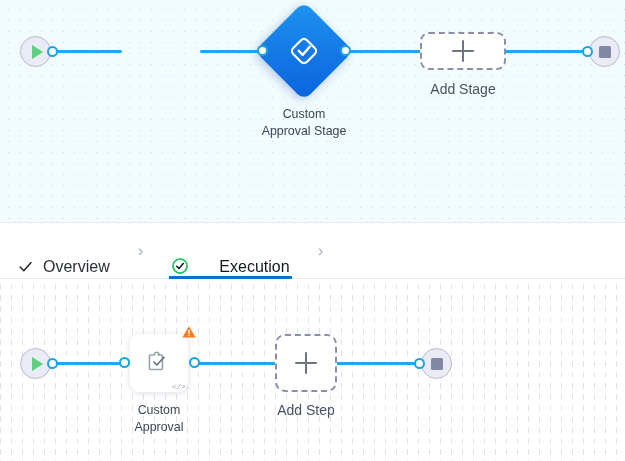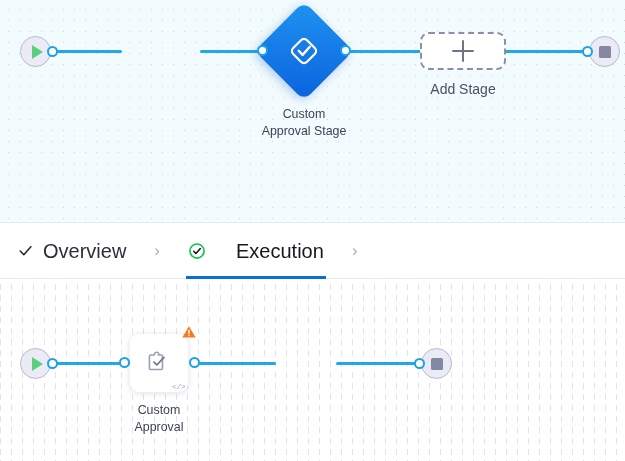--- a/index.html
+++ b/index.html
@@ -63,25 +63,25 @@
     width: 625px; height: 57px;
     background: #ffffff;
     border-top: 1px solid #e6e9ef;
     border-bottom: 1px solid #e6e9ef;
     display: flex;
     align-items: center;
     box-sizing: border-box;
   }
   .tab {
     display: flex;
-    align-items: center;
+    align-items: flex-end;
     gap: 9px;
     height: 56px;
-    padding: 13px 2px;
-    font-size: 20px;
+    padding: 4px 2px;
+    font-size: 16px;
     color: #2b2f38;
     cursor: pointer;
     position: relative;
     box-sizing: border-box;
   }
   .tab.first { margin-left: 15px; }
   .tab.active { color: #14181f; gap: 30px; }
   .tab.active::after {
     content: "";
     position: absolute;
@@ -330,20 +330,26 @@
           </svg>
         </span>
         <span class="badge-code">&lt;/&gt;</span>
       </div>
       <div class="port" style="left:-11px; top:23px;"></div>
       <div class="port" style="left:59px; top:23px;"></div>
       <div class="node-label" style="left:-41px; top:68px; width:140px;">Custom
 Approval</div>
     </div>
 
+    <div class="node" style="left:275px; top:55px;">
+      <div class="add-box" style="width:62px; height:58px; border-radius:10px;">
+        <span class="plus"></span>
+      </div>
+      <div class="add-label" style="left:-29px; top:68px; width:120px;">Add Step</div>
+    </div>
 
     <div class="node" style="left:421px; top:69px;">
       <div class="terminal">
         <div class="stop-sq"></div>
       </div>
       <div class="port" style="left:-7px; top:10px;"></div>
     </div>
   </div>
 
 </div>

